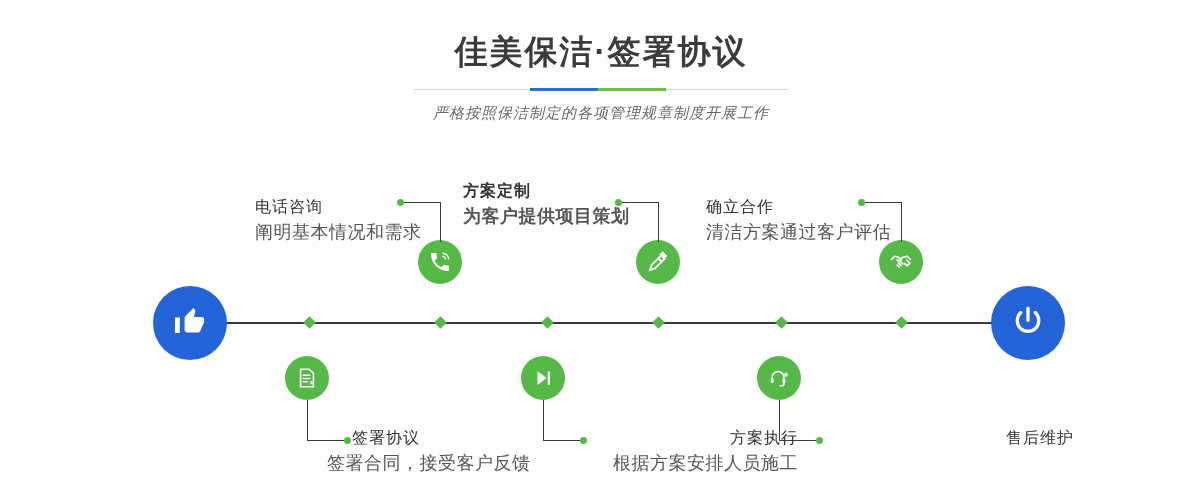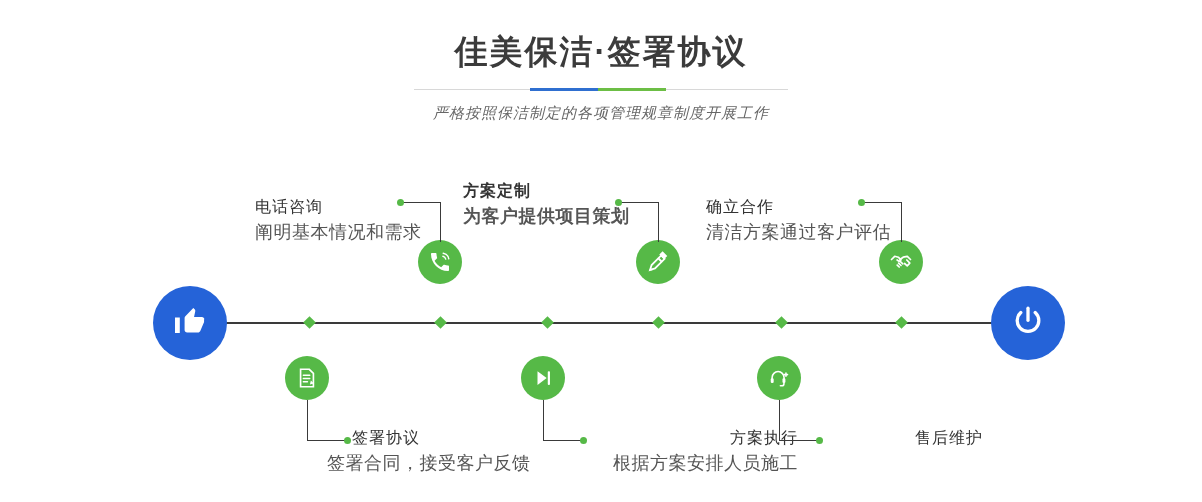--- a/index.html
+++ b/index.html
@@ -284,17 +284,17 @@
         <rect x="3" y="12.4" width="3.2" height="5" rx="1.3" fill="#ffffff" stroke="none"></rect>
         <rect x="15.8" y="12.4" width="3.2" height="5" rx="1.3" fill="#ffffff" stroke="none"></rect>
         <path d="M17.4 17.4v.8a2.3 2.3 0 0 1-2.3 2.3h-1.6"></path>
         <path d="M19.6 6.6v3.4M17.9 8.3h3.4"></path>
       </svg>
     </span>
   </div>
   <div class="connector conn-v" style="left:779px; top:400px; height:40px;"></div>
   <div class="connector conn-h" style="left:779px; top:440px; width:40px;"></div>
   <div class="tip-dot" style="left:816px; top:437px;"></div>
-  <div class="label below" style="left:824px; top:427px; width:250px; text-align:center;">
+  <div class="label below" style="left:824px; top:427px; width:250px; text-align:right;">
     <div class="l-title">售后维护</div>
   </div>
 
 </div>
 
 </body></html>

